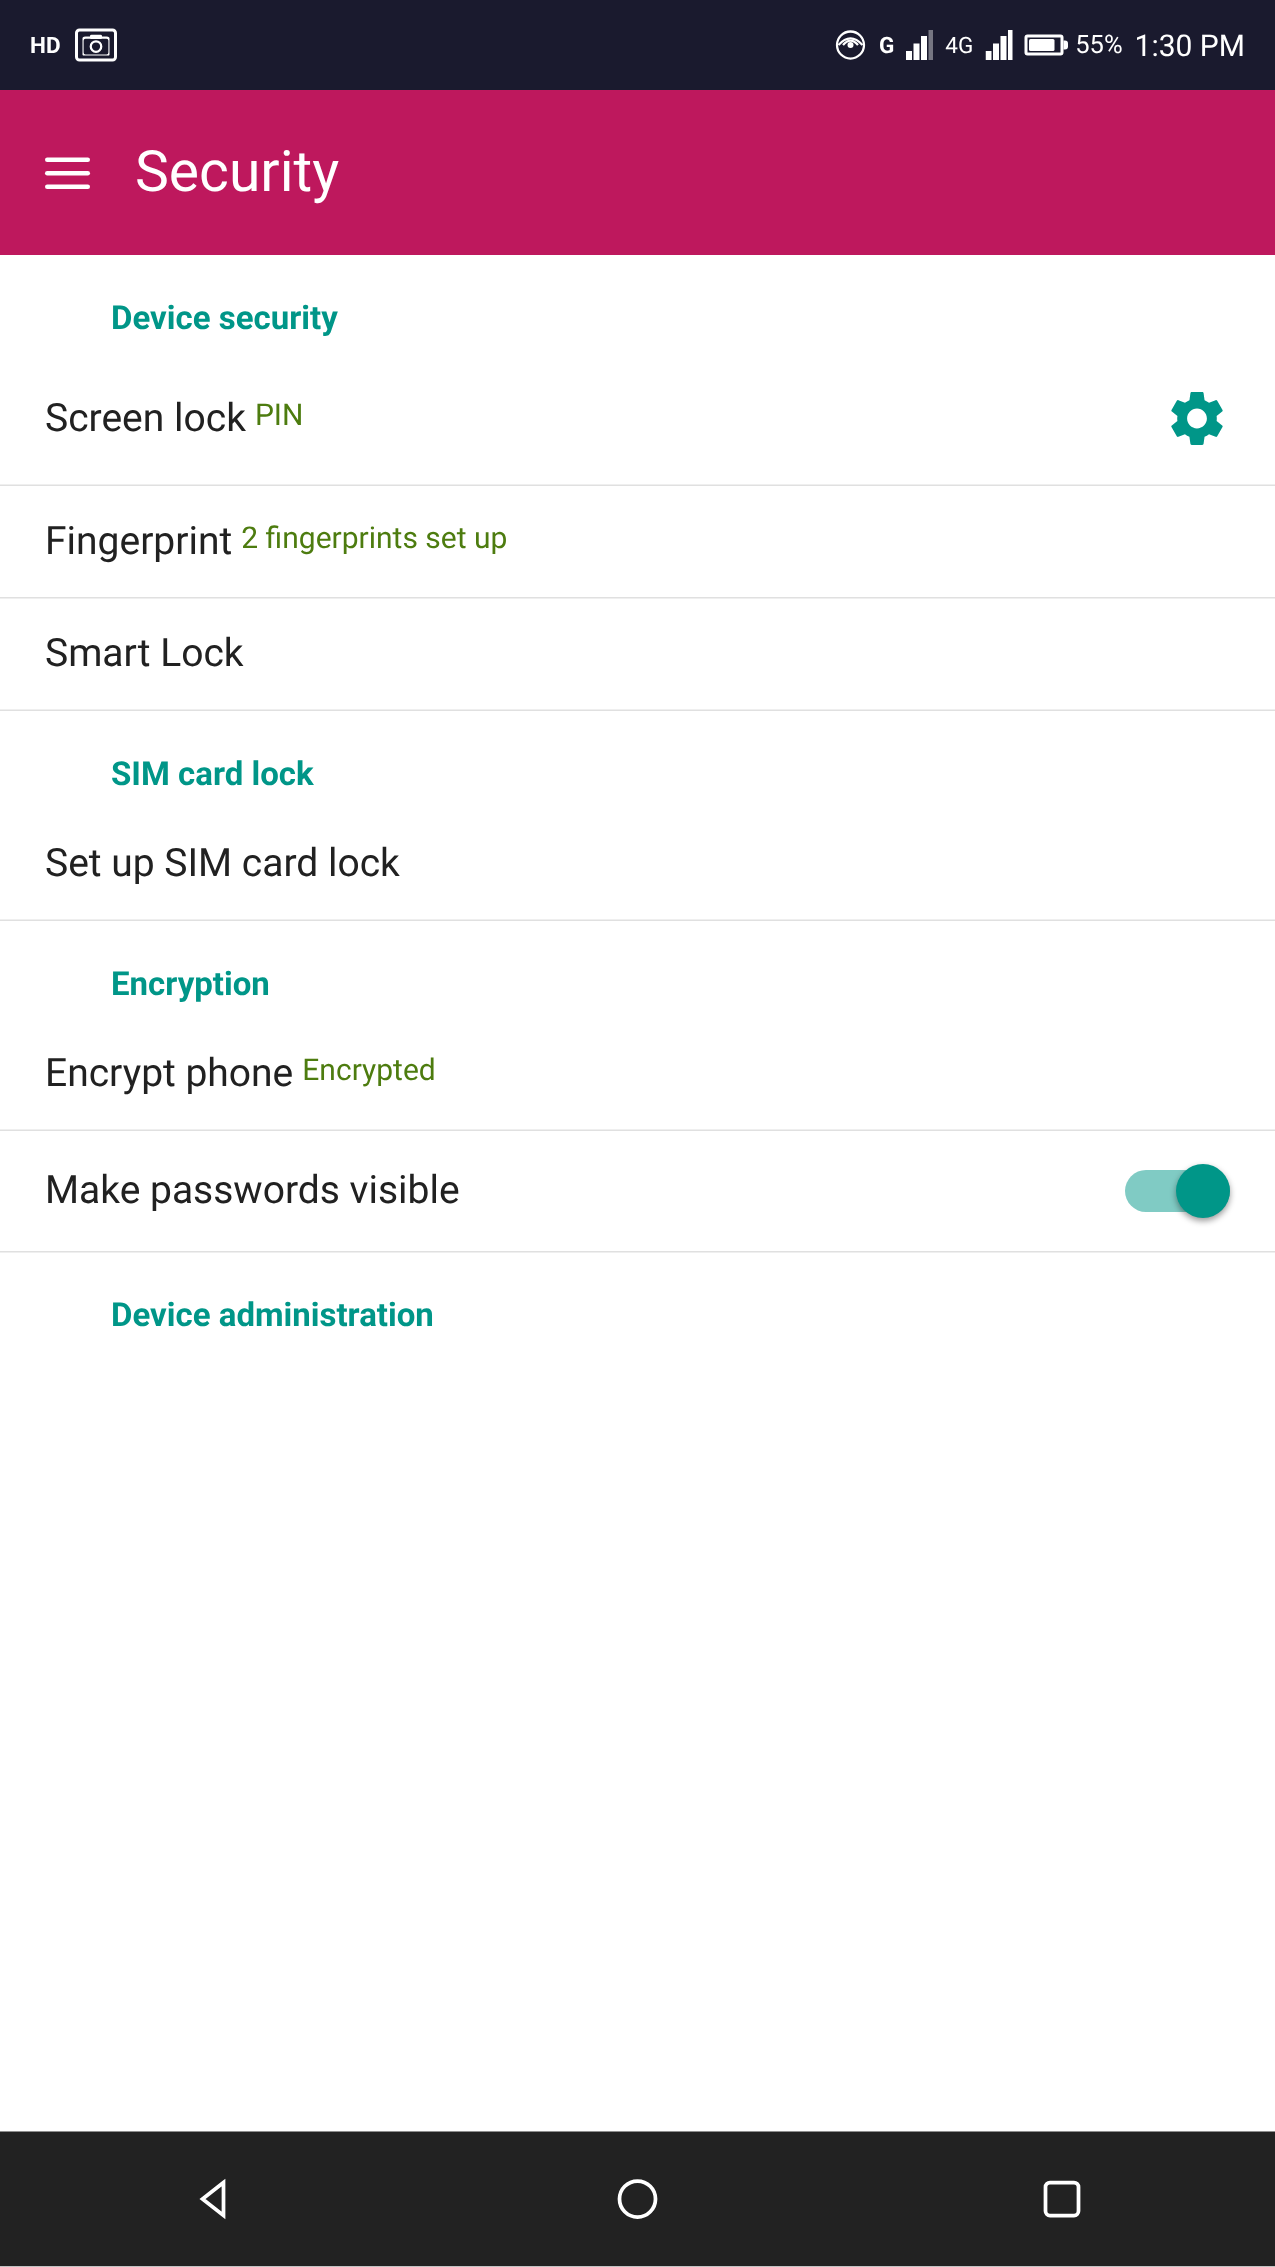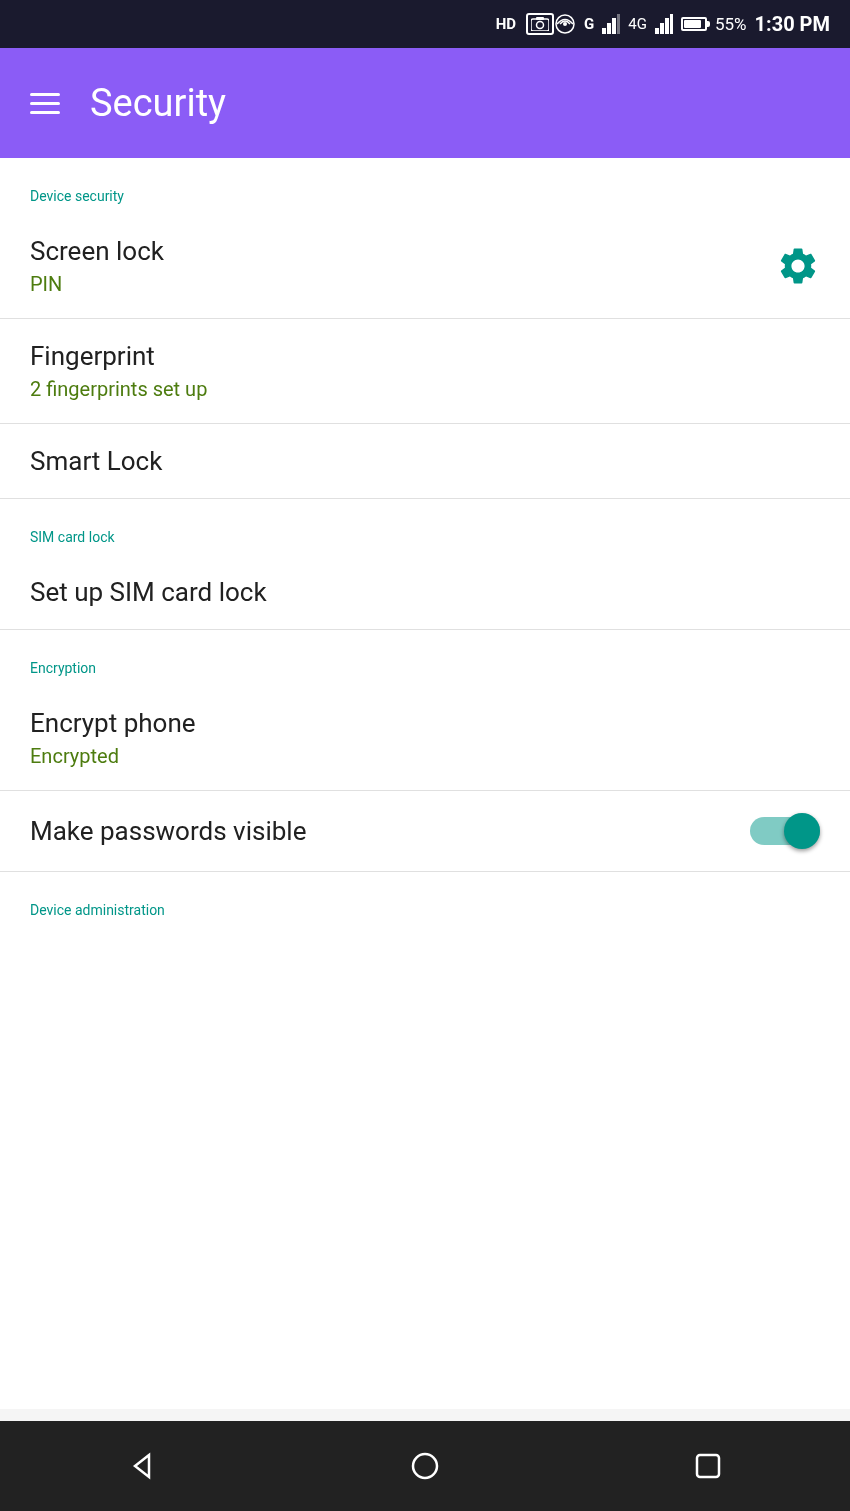--- a/index.html
+++ b/index.html
@@ -13,25 +13,25 @@
       height: 1511px;
       font-family: 'Roboto', Arial, sans-serif;
       background: #f5f5f5;
       overflow: hidden;
       position: relative;
     }
 
     
     .status-bar {
       width: 100%;
-      height: 48px;
+      height: 60px;
       background: #1a1a2e;
       display: flex;
       align-items: center;
-      justify-content: flex-end;
+      justify-content: space-between;
       padding: 0 20px;
       color: white;
       font-size: 18px;
     }
 
     .status-bar-left {
       display: flex;
       align-items: center;
       gap: 10px;
     }
@@ -56,21 +56,21 @@
       display: flex;
       align-items: center;
       justify-content: center;
       font-size: 12px;
     }
 
     
     .toolbar {
       width: 100%;
       height: 110px;
-      background: #8b5cf6;
+      background: #be185d;
       display: flex;
       align-items: center;
       padding: 13px 30px;
       gap: 30px;
     }
 
     .hamburger-icon {
       display: flex;
       flex-direction: column;
       gap: 6px;
@@ -94,37 +94,37 @@
     
     .content {
       width: 100%;
       height: calc(1511px - 60px - 110px - 90px);
       background: white;
       overflow-y: auto;
     }
 
     .section-header {
       color: #009688;
-      font-size: 14px;
-      font-weight: 400;
+      font-size: 22px;
+      font-weight: 700;
       padding: 30px 30px 10px 30px;
+      margin-left: 44px;
     }
 
     .settings-item {
       padding: 22px 30px;
       display: flex;
       align-items: center;
       justify-content: space-between;
       border-bottom: 1px solid #e0e0e0;
       cursor: pointer;
     }
 
     .item-text {
       display: flex;
-      flex-direction: column;
       gap: 6px;
     }
 
     .item-title {
       font-size: 26px;
       color: #212121;
       font-weight: 400;
     }
 
     .item-subtitle {
@@ -254,21 +254,21 @@
       <rect x="0" y="14" width="4" height="6" fill="white"></rect>
       <rect x="5" y="9" width="4" height="11" fill="white"></rect>
       <rect x="10" y="4" width="4" height="16" fill="white"></rect>
       <rect x="15" y="0" width="4" height="20" fill="white"></rect>
     </svg>
 
     <div class="battery-icon">
       <div class="battery-fill"></div>
     </div>
     <span>55%</span>
-    <span style="font-size:20px;font-weight:700;">1:30 PM</span>
+    <span style="font-size:20px;font-weight:400;">1:30 PM</span>
   </div>
 </div>
 
 <div class="toolbar">
   <div class="hamburger-icon">
     <span></span>
     <span></span>
     <span></span>
   </div>
   <span class="toolbar-title">Security</span>

